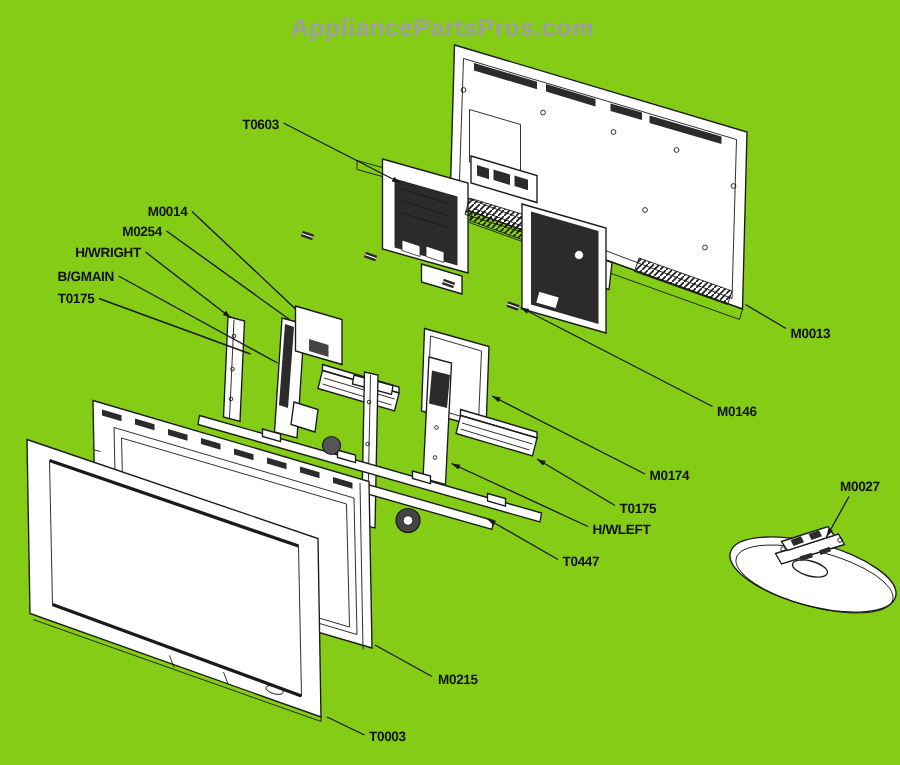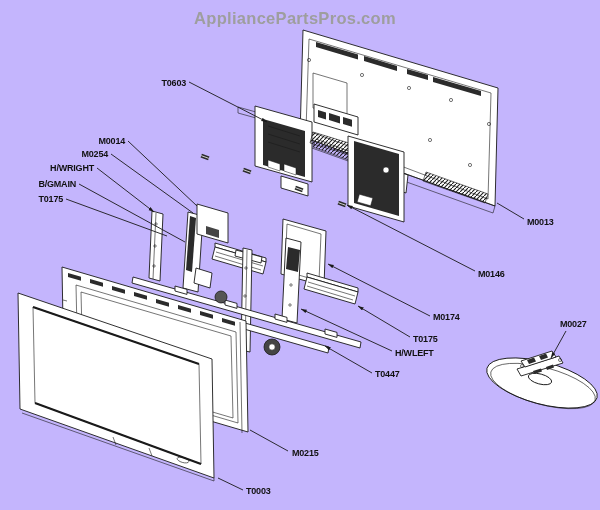--- a/index.html
+++ b/index.html
@@ -1,16 +1,16 @@
 <!DOCTYPE html>
 <html><head>
 <meta charset="utf-8">
 <style>
   html,body{margin:0;padding:0;background:#fff;}
-  #stage{position:relative;width:600px;height:510px;background:#c4b5fd;overflow:hidden;
+  #stage{position:relative;width:600px;height:510px;background:#84cc16;overflow:hidden;
          font-family:"Liberation Sans",sans-serif;}
   svg{display:block}
   .lbl{font-family:"Liberation Sans",sans-serif;font-weight:bold;font-size:9px;fill:#111;letter-spacing:-0.2px;}
   .watermark{font-family:"Liberation Sans",sans-serif;font-weight:bold;font-size:16.5px;fill:#9e9e9e;letter-spacing:0.3px;}
   .part{stroke:#1a1a1a;stroke-width:0.9;fill:#ffffff;}
   .partthin{stroke:#1a1a1a;stroke-width:0.6;fill:none;}
   .dark{fill:#2b2b2b;stroke:none;}
   .leader{stroke:#1a1a1a;stroke-width:0.9;fill:none;}
   .bold{stroke:#1a1a1a;stroke-width:2.2;fill:none;}
 </style>

